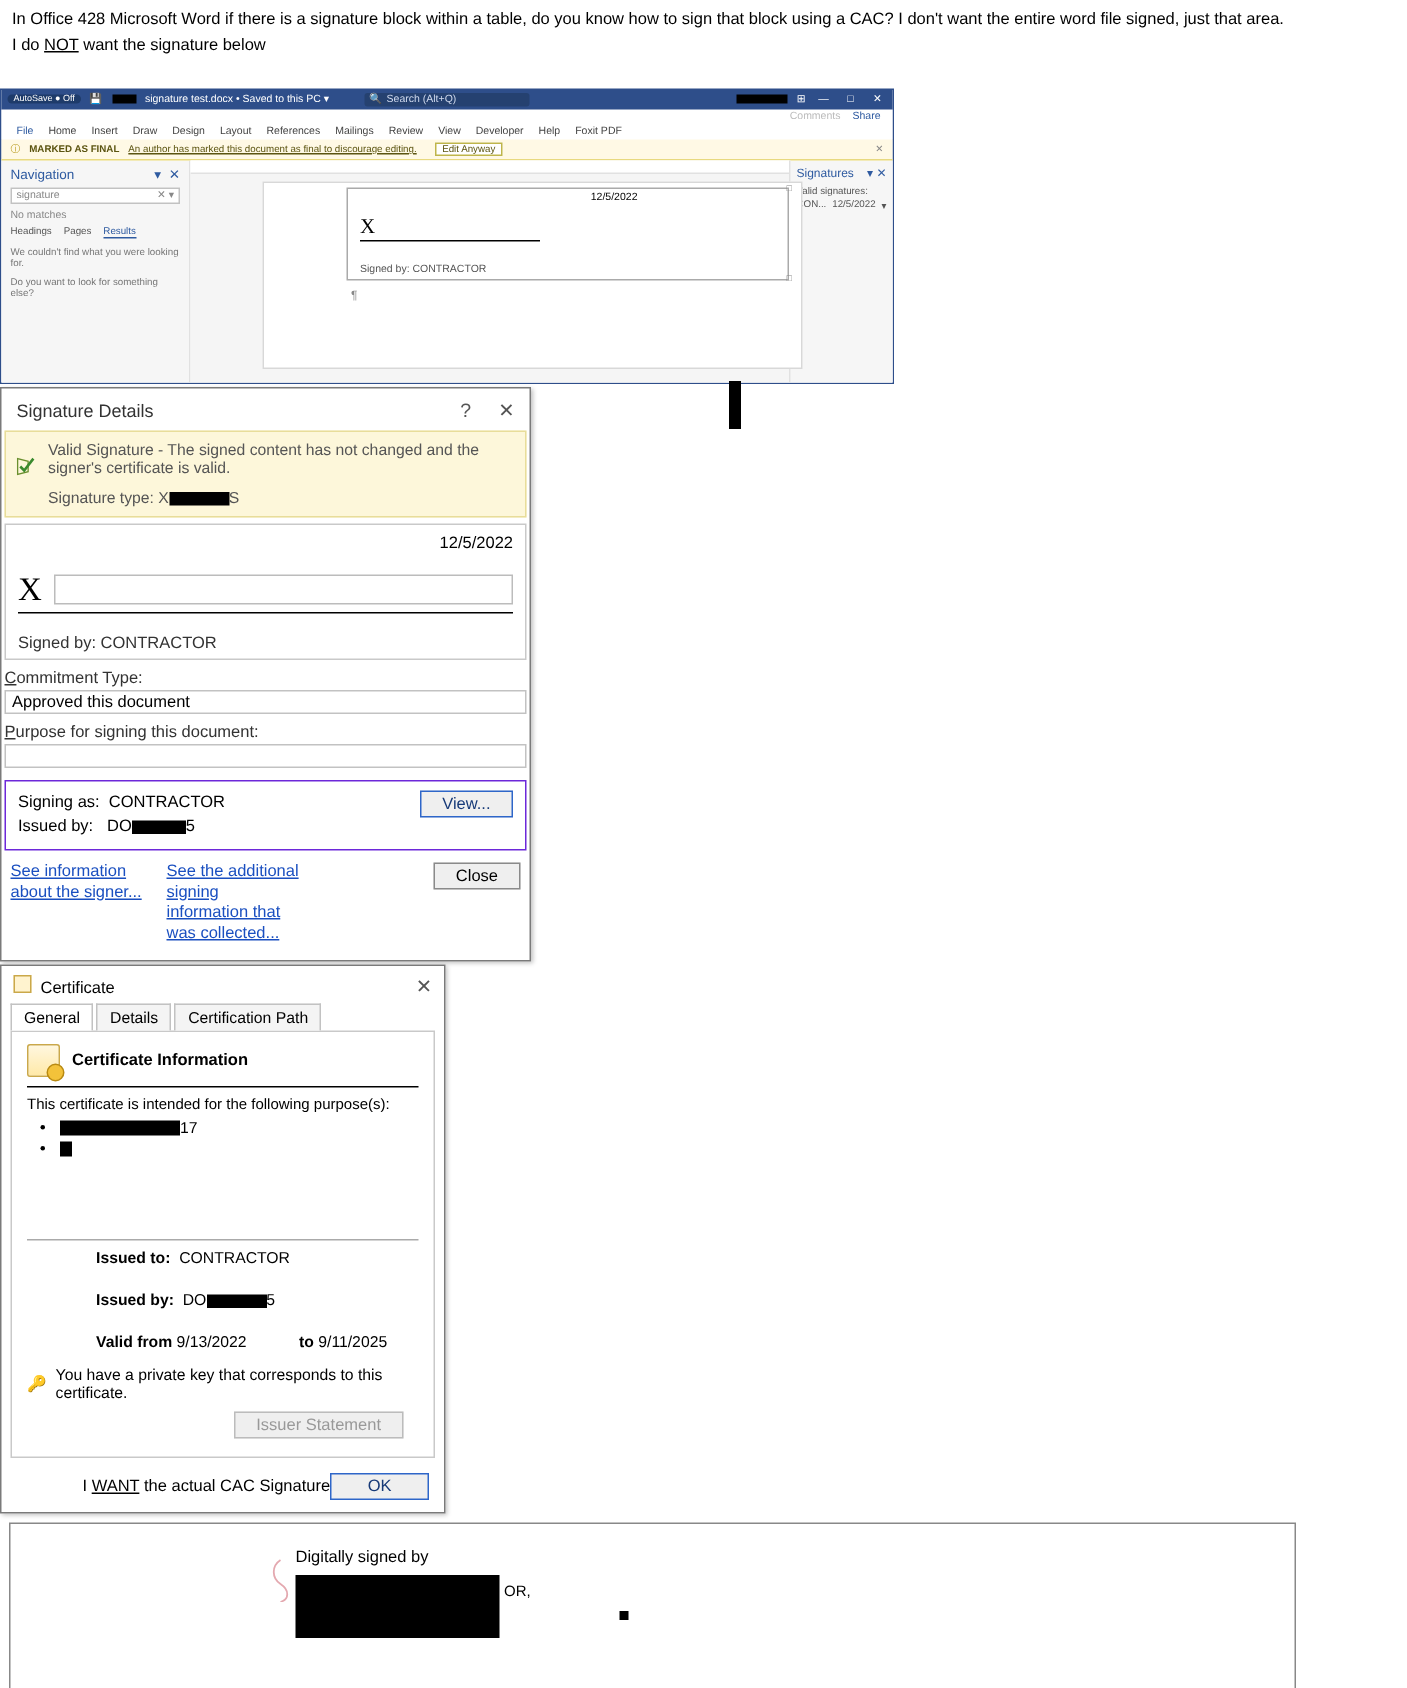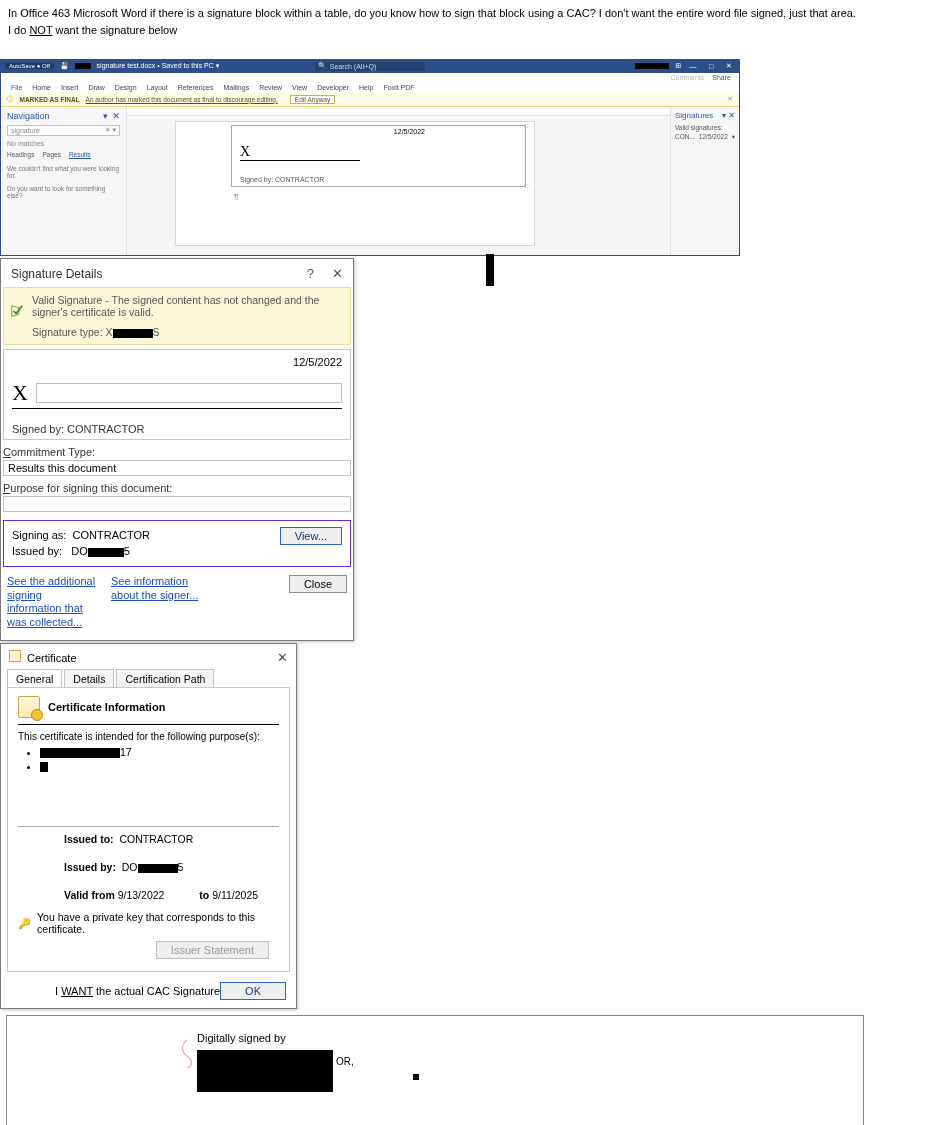--- a/index.html
+++ b/index.html
@@ -1,20 +1,20 @@
 <!DOCTYPE html>
 <html><head>
 <meta charset="utf-8">
 <style>
   * { box-sizing: border-box; margin: 0; padding: 0; }
   body { font-family: Arial, "Segoe UI", sans-serif; background: #fff; width: 938px; font-size: 11px; color: #000; }
   .post-body { padding: 6px 8px 4px 8px; }
   .post-body p { font-size: 11px; line-height: 1.4; margin-bottom: 2px; }
   .underline { text-decoration: underline; }
-  .word-app { border: 1px solid #2e4e8a; margin: 14px 0 0 0; width: 740px; background: #fff; font-size: 7px; }
+  .word-app { border: 1px solid #2e4e8a; margin: 14px 0 0 0; width: 596px; background: #fff; font-size: 7px; }
   .word-titlebar { display:flex; align-items:center; background:#2e4e8a; color:#fff; height:13px; padding:0 4px; gap:6px; position:relative;}
   .tb-left { display:flex; align-items:center; gap:6px;}
   .autosave { background:#1e3b6a; border-radius:6px; padding:0 4px; font-size:6px;}
   .tb-search { position:absolute; left:50%; transform:translateX(-50%); background:#254170; width:110px; height:9px; display:flex; align-items:center; padding:0 3px; gap:3px; border-radius:2px; color:#cfd9ed;}
   .tb-right { margin-left:auto; display:flex; align-items:center; gap:6px;}
   .redact { background:#000; display:inline-block; height:6px; }
   .win-btn { width:12px; display:inline-flex; justify-content:center;}
   .ribbon-tabs { display:flex; gap:10px; padding:2px 10px; background:#fff; color:#444; font-size:7px;}
   .ribbon-tabs span { cursor:default;}
   .msgbar { display:flex; align-items:center; gap:6px; background:#fff9e5; border-bottom:1px solid #e8d97f; padding:2px 6px; font-size:6.5px; color:#5b5410; position:relative;}
@@ -95,21 +95,21 @@
   .ds-swirl { position:absolute; left:-6px; top:6px; width:16px; height:30px;}
   .ds-swirl svg { width:16px; height:30px;}
   .ds-redact { background:#000; display:inline-block; height:42px; width:136px; vertical-align:middle;}
   .ds-or { font-size:10px; vertical-align:top; display:inline-block; margin-top:6px;}
   .ds-dot { position:absolute; left:406px; top:58px; width:6px; height:6px; background:#000;}
 </style>
 </head>
 <body>
 
 <div class="post-body">
-  <p>In Office 463 Microsoft Word if there is a signature block within a table, do you know how to sign that block using a CAC? I don't want the entire word file signed, just that area.</p>
+  <p>In Office 428 Microsoft Word if there is a signature block within a table, do you know how to sign that block using a CAC? I don't want the entire word file signed, just that area.</p>
   <p>
     <span>I do </span><span class="underline">NOT</span><span> want the signature below</span>
   </p>
 </div>
 
 <div class="word-app">
   <div class="word-titlebar">
     <div class="tb-left">
       <span class="autosave">AutoSave ● Off</span>
       <span>💾</span>
@@ -225,34 +225,34 @@
   <div class="sig-preview">
     <div class="date">12/5/2022</div>
     <div class="xrow">
       <span class="bigx">X</span>
       <span class="fld"></span>
     </div>
     <div class="uline"></div>
     <div class="by">Signed by: CONTRACTOR</div>
   </div>
   <div class="formrow"><span class="u">C</span>ommitment Type:</div>
-  <div class="fld-full" style="padding:1px 4px;"><span>Results this document</span></div>
+  <div class="fld-full" style="padding:1px 4px;"><span>Approved this document</span></div>
   <div class="formrow"><span class="u">P</span>urpose for signing this document:</div>
   <div class="fld-full"></div>
   <div class="sign-block">
     <div class="sign-labels">
       <div><span>Signing as:</span>&nbsp;&nbsp;<span>CONTRACTOR</span></div>
       <div><span>Issued by:</span>&nbsp;&nbsp;&nbsp;<span>DO</span><span class="redact" style="width:36px; height:9px; vertical-align:middle;"></span><span>5</span></div>
     </div>
     <button class="btn blue"><span class="u">V</span>iew...</button>
   </div>
   <div class="dlg-foot">
     <div class="links">
+      <a class="lnk">See information about the signer...</a>
       <a class="lnk">See the additional signing information that was collected...</a>
-      <a class="lnk">See information about the signer...</a>
     </div>
     <button class="btn">Close</button>
   </div>
 </div>
 
 <div style="position:absolute; left:486px; top:254px; width:8px; height:32px; background:#000;"></div>
 
 <div class="dlg dlg-cert">
   <div class="cert-titlebar">
     <span><span class="ic"></span><span>Certificate</span></span>

